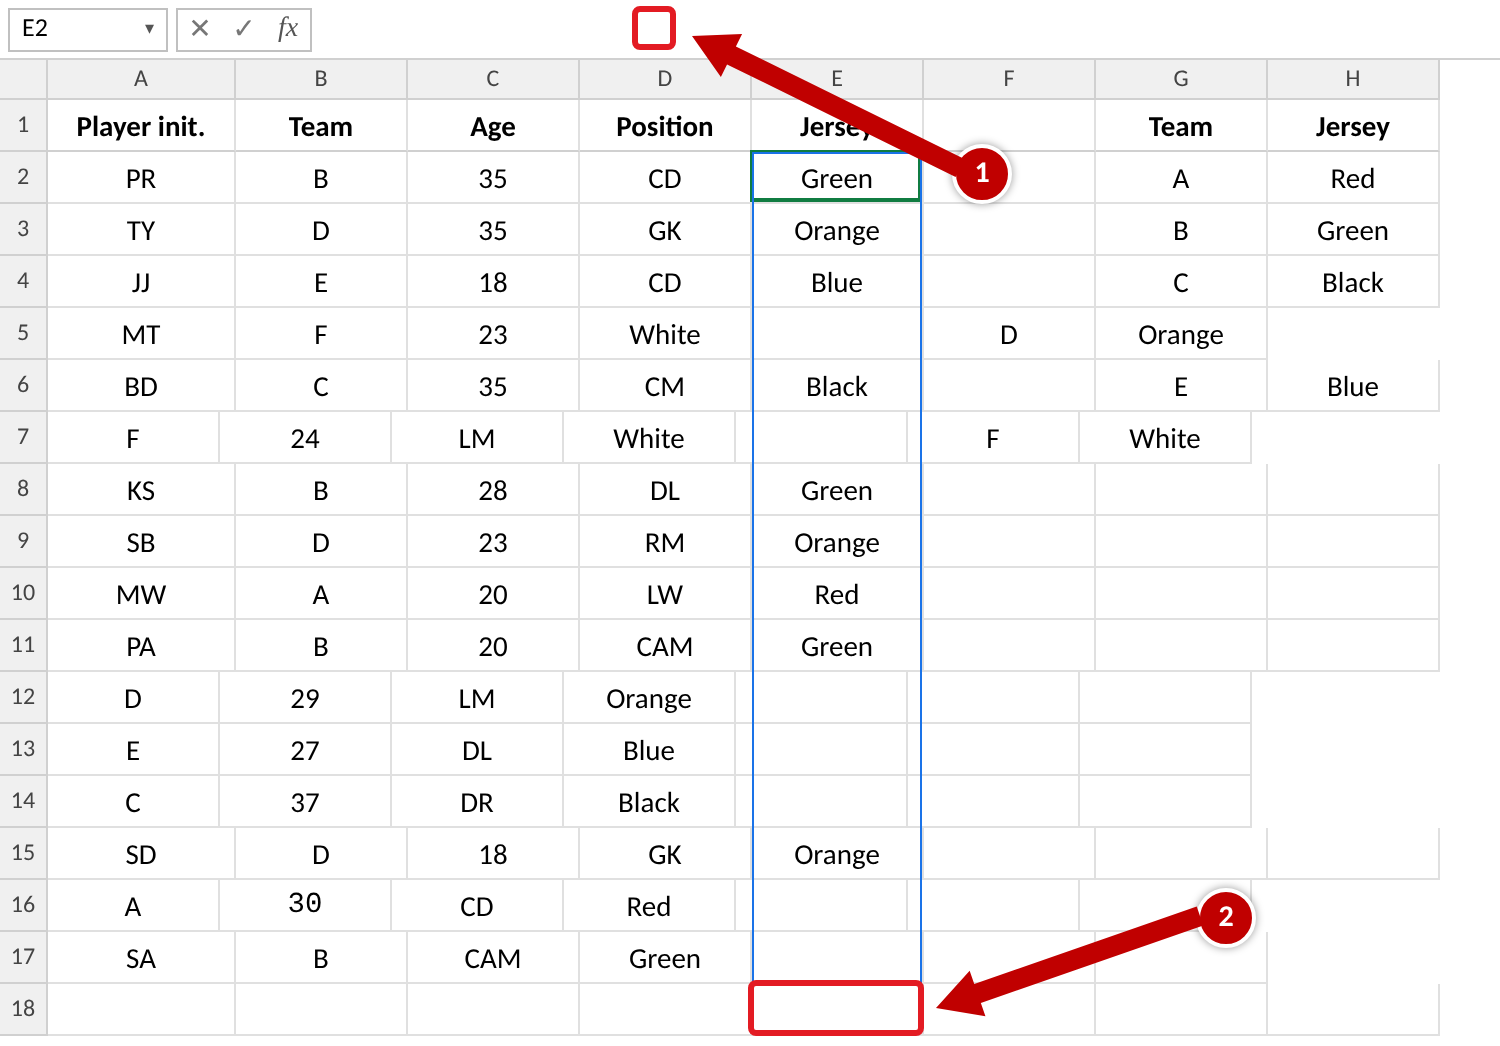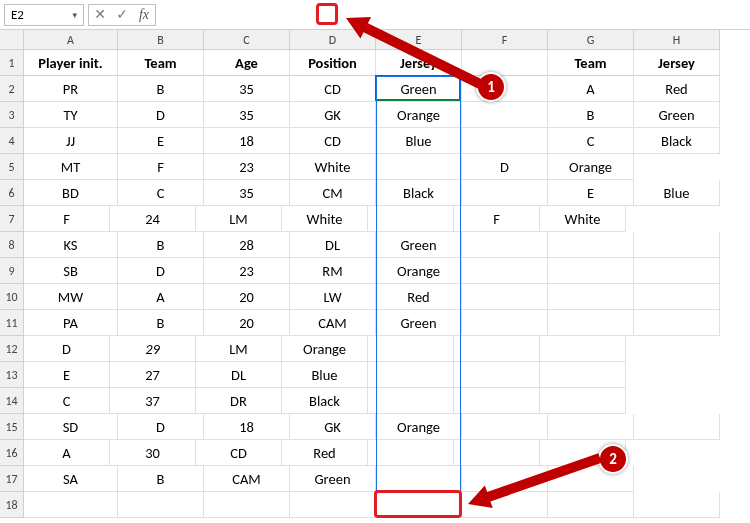--- a/index.html
+++ b/index.html
@@ -310,21 +310,21 @@
         <div class="cell cC" style="width: 86px;">20</div>
         <div class="cell cD" style="width: 86px;">CAM</div>
         <div class="cell cE" style="width: 86px;">Green</div>
         <div class="cell cF" style="width: 86px;"></div>
         <div class="cell cG" style="width: 86px;"></div>
         <div class="cell cH" style="width: 86px;"></div>
       </div>
       <div class="row">
         <div class="row-header">12</div>
         <div class="cell cB" style="width: 86px;">D</div>
-        <div class="cell cC" style="width: 86px; font-style: italic;">29</div>
+        <div class="cell cC" style="width: 86px;">29</div>
         <div class="cell cD" style="width: 86px;">LM</div>
         <div class="cell cE" style="width: 86px;">Orange</div>
         <div class="cell cF" style="width: 86px;"></div>
         <div class="cell cG" style="width: 86px;"></div>
         <div class="cell cH" style="width: 86px;"></div>
       </div>
       <div class="row">
         <div class="row-header">13</div>
         <div class="cell cB" style="width: 86px;">E</div>
         <div class="cell cC" style="width: 86px;">27</div>
@@ -351,21 +351,21 @@
         <div class="cell cC" style="width: 86px;">18</div>
         <div class="cell cD" style="width: 86px;">GK</div>
         <div class="cell cE" style="width: 86px;">Orange</div>
         <div class="cell cF" style="width: 86px;"></div>
         <div class="cell cG" style="width: 86px;"></div>
         <div class="cell cH" style="width: 86px;"></div>
       </div>
       <div class="row">
         <div class="row-header">16</div>
         <div class="cell cB" style="width: 86px;">A</div>
-        <div class="cell cC" style="width: 86px;">30</div>
+        <div class="cell cC" style="width: 86px; font-family: Liberation Mono, monospace;">30</div>
         <div class="cell cD" style="width: 86px;">CD</div>
         <div class="cell cE" style="width: 86px;">Red</div>
         <div class="cell cF" style="width: 86px;"></div>
         <div class="cell cG" style="width: 86px;"></div>
         <div class="cell cH" style="width: 86px;"></div>
       </div>
       <div class="row">
         <div class="row-header">17</div>
         <div class="cell cA" style="width: 94px;">SA</div>
         <div class="cell cB" style="width: 86px;">B</div>

